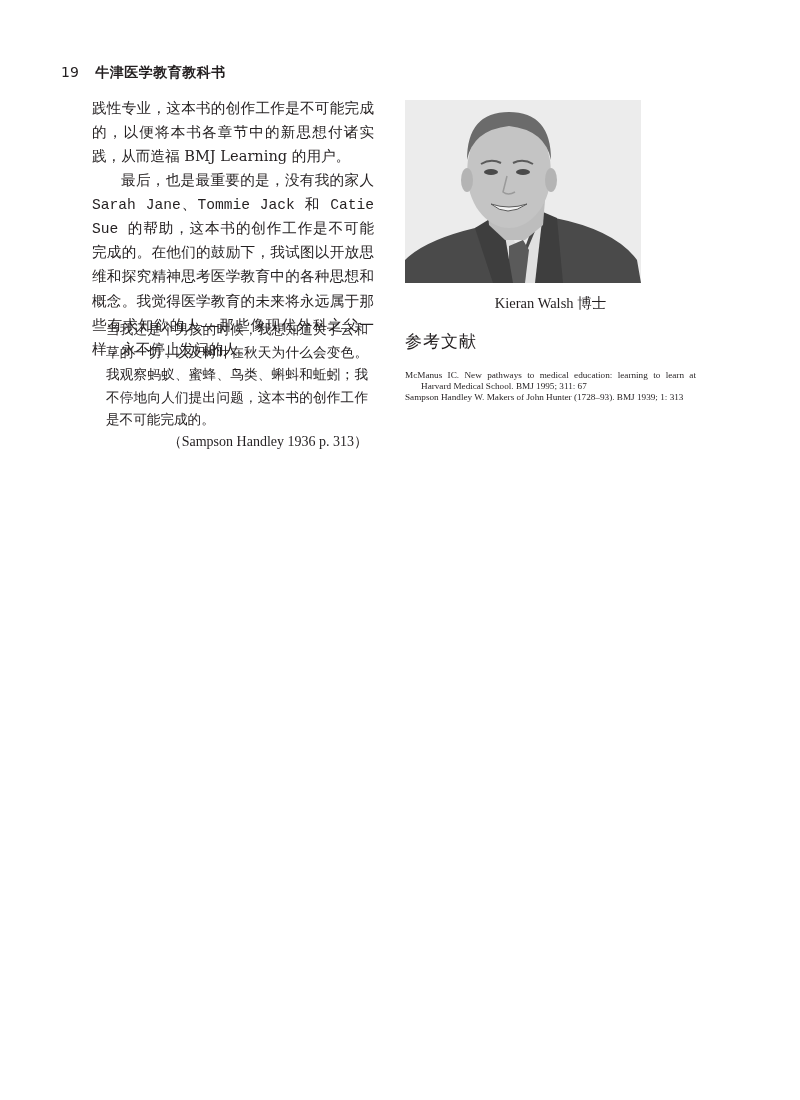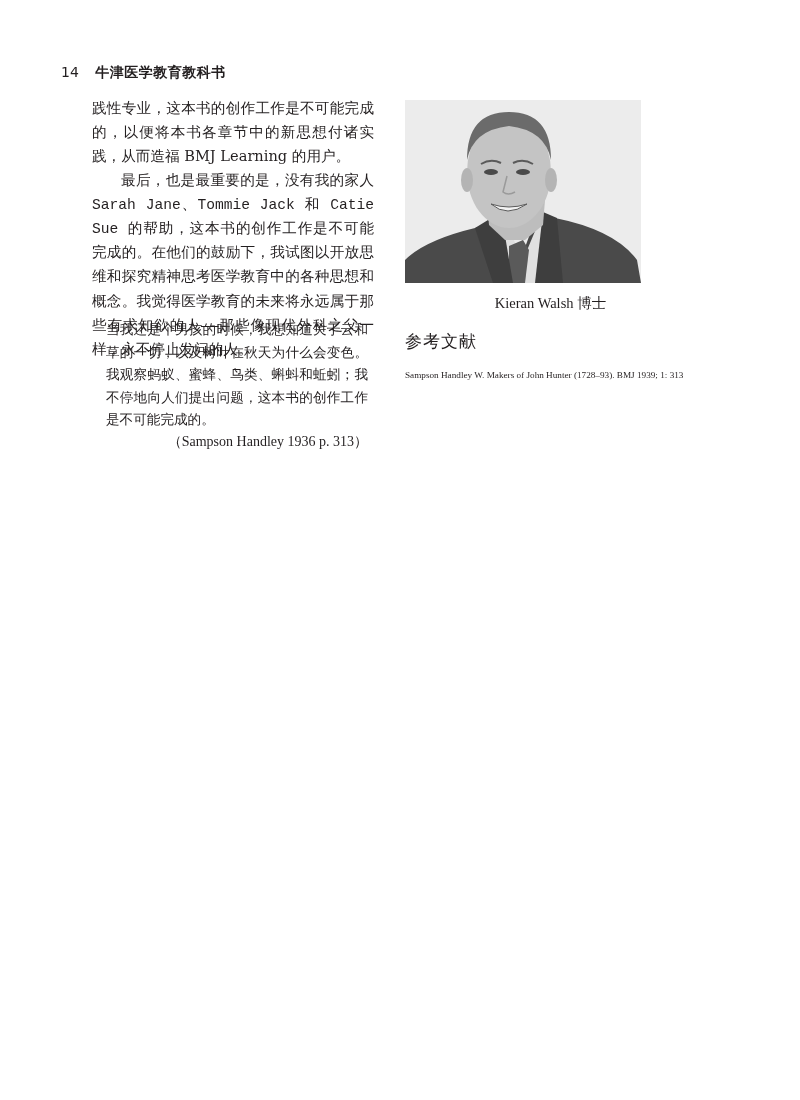--- a/index.html
+++ b/index.html
@@ -21,21 +21,21 @@
   .caption { position: absolute; left: 405px; top: 294px; width: 291px; text-align: center; font-family: "Liberation Serif", serif; font-size: 14.5px; }
 
   .refs-heading { position: absolute; left: 405px; top: 330px; font-size: 17px; font-weight: normal; letter-spacing: 1px; font-family: "DejaVu Serif", "Liberation Serif", serif; }
   .refs { position: absolute; left: 405px; top: 370px; width: 291px; font-family: "Liberation Serif", serif; font-size: 9.2px; line-height: 11px; color: #231f20; }
   .ref { margin: 0; padding-left: 16px; text-indent: -16px; text-align: justify; }
 </style>
 </head>
 <body>
 
 <div class="running-head">
-  <span class="pnum">14</span>
+  <span class="pnum">19</span>
   <span class="title">牛津医学教育教科书</span>
 </div>
 
 <div class="left-col">
   <p>践性专业，这本书的创作工作是不可能完成的，以便将本书各章节中的新思想付诸实践，从而造福 BMJ Learning 的用户。</p>
   <p class="indent">最后，也是最重要的是，没有我的家人 Sarah Jane、Tommie Jack 和 Catie Sue 的帮助，这本书的创作工作是不可能完成的。在他们的鼓励下，我试图以开放思维和探究精神思考医学教育中的各种思想和概念。我觉得医学教育的未来将永远属于那些有求知欲的人——那些像现代外科之父一样，永不停止发问的人。</p>
 </div>
 
 <div class="quote">
   <p class="q-text">当我还是个男孩的时候，我想知道关于云和草的一切，以及树叶在秋天为什么会变色。我观察蚂蚁、蜜蜂、鸟类、蝌蚪和蚯蚓；我不停地向人们提出问题，这本书的创作工作是不可能完成的。</p>
@@ -72,14 +72,15 @@
 
     <path d="M102 76 L98 92 Q103 96 110 92" stroke="#9a9a9a" stroke-width="1.5" fill="none"></path>
 
     <path d="M86 104 Q102 118 122 104 Q104 110 86 104 Z" fill="#f2f2f2" stroke="#5a5a5a" stroke-width="1"></path>
   </svg>
 </div>
 <div class="caption">Kieran Walsh 博士</div>
 
 <div class="refs-heading">参考文献</div>
 <div class="refs">
+  <p class="ref">McManus IC. New pathways to medical education: learning to learn at Harvard Medical School. BMJ 1995; 311: 67</p>
   <p class="ref">Sampson Handley W. Makers of John Hunter (1728–93). BMJ 1939; 1: 313</p>
 </div>
 
 </body></html>

